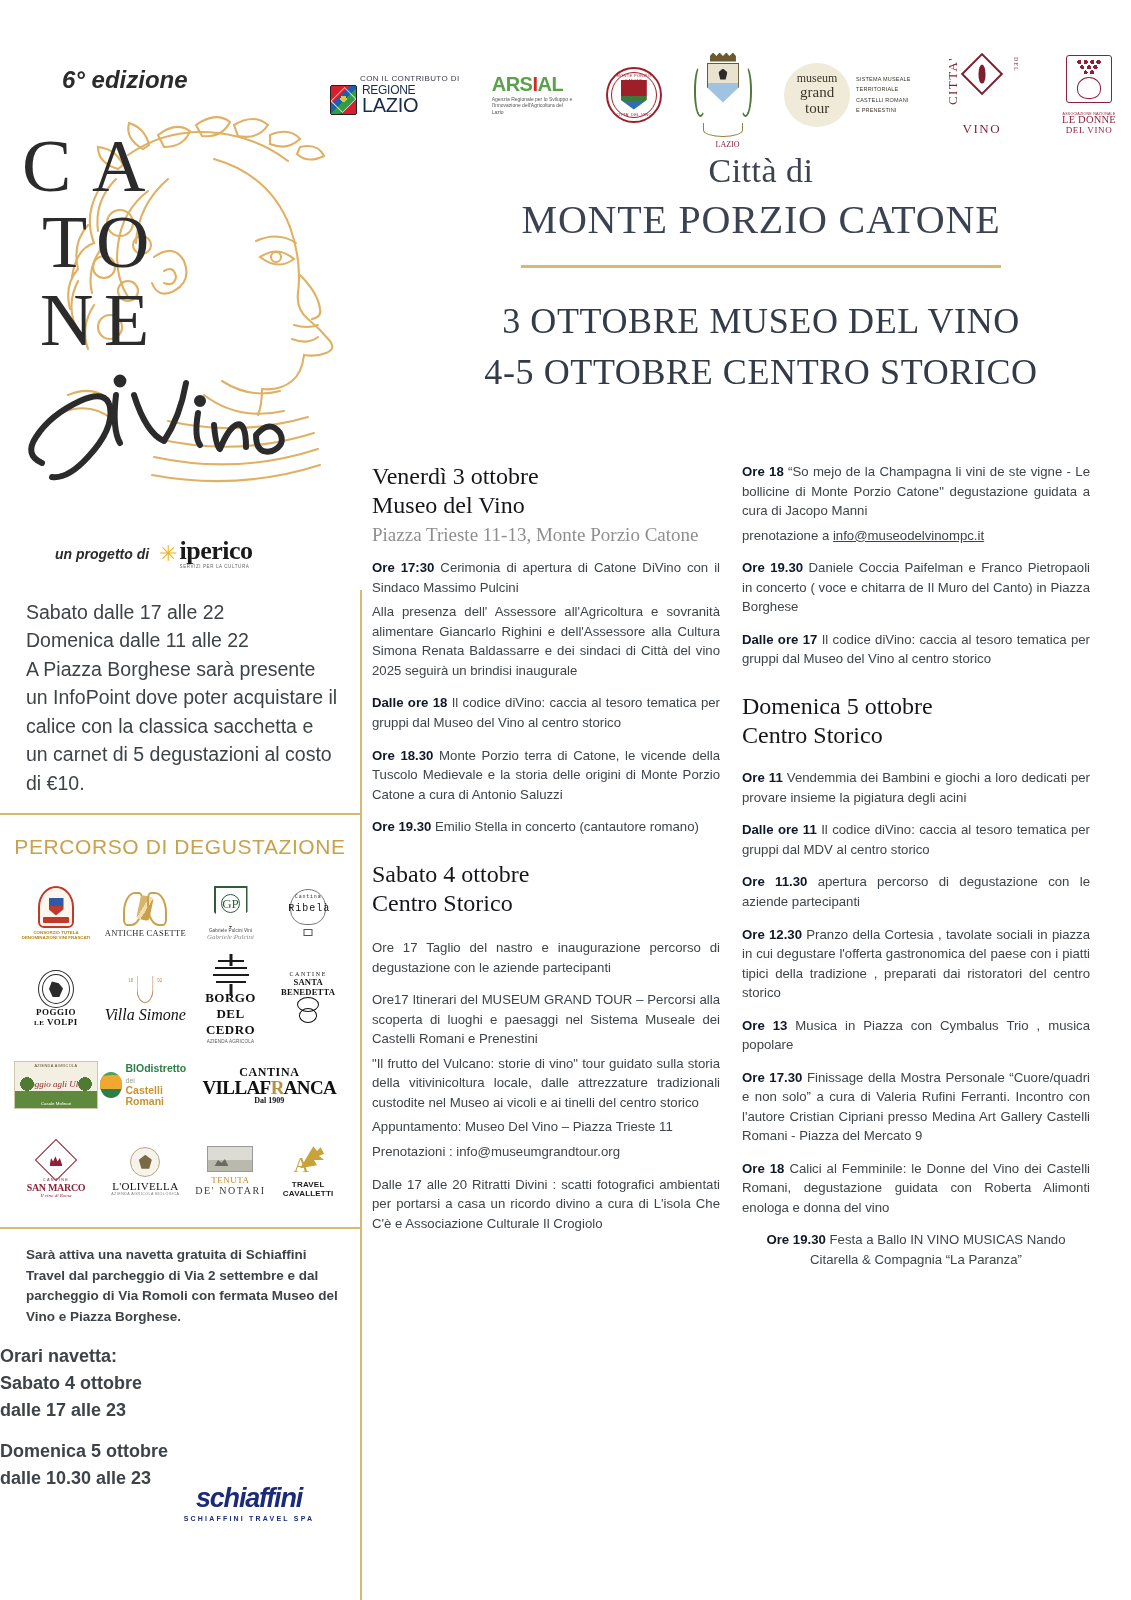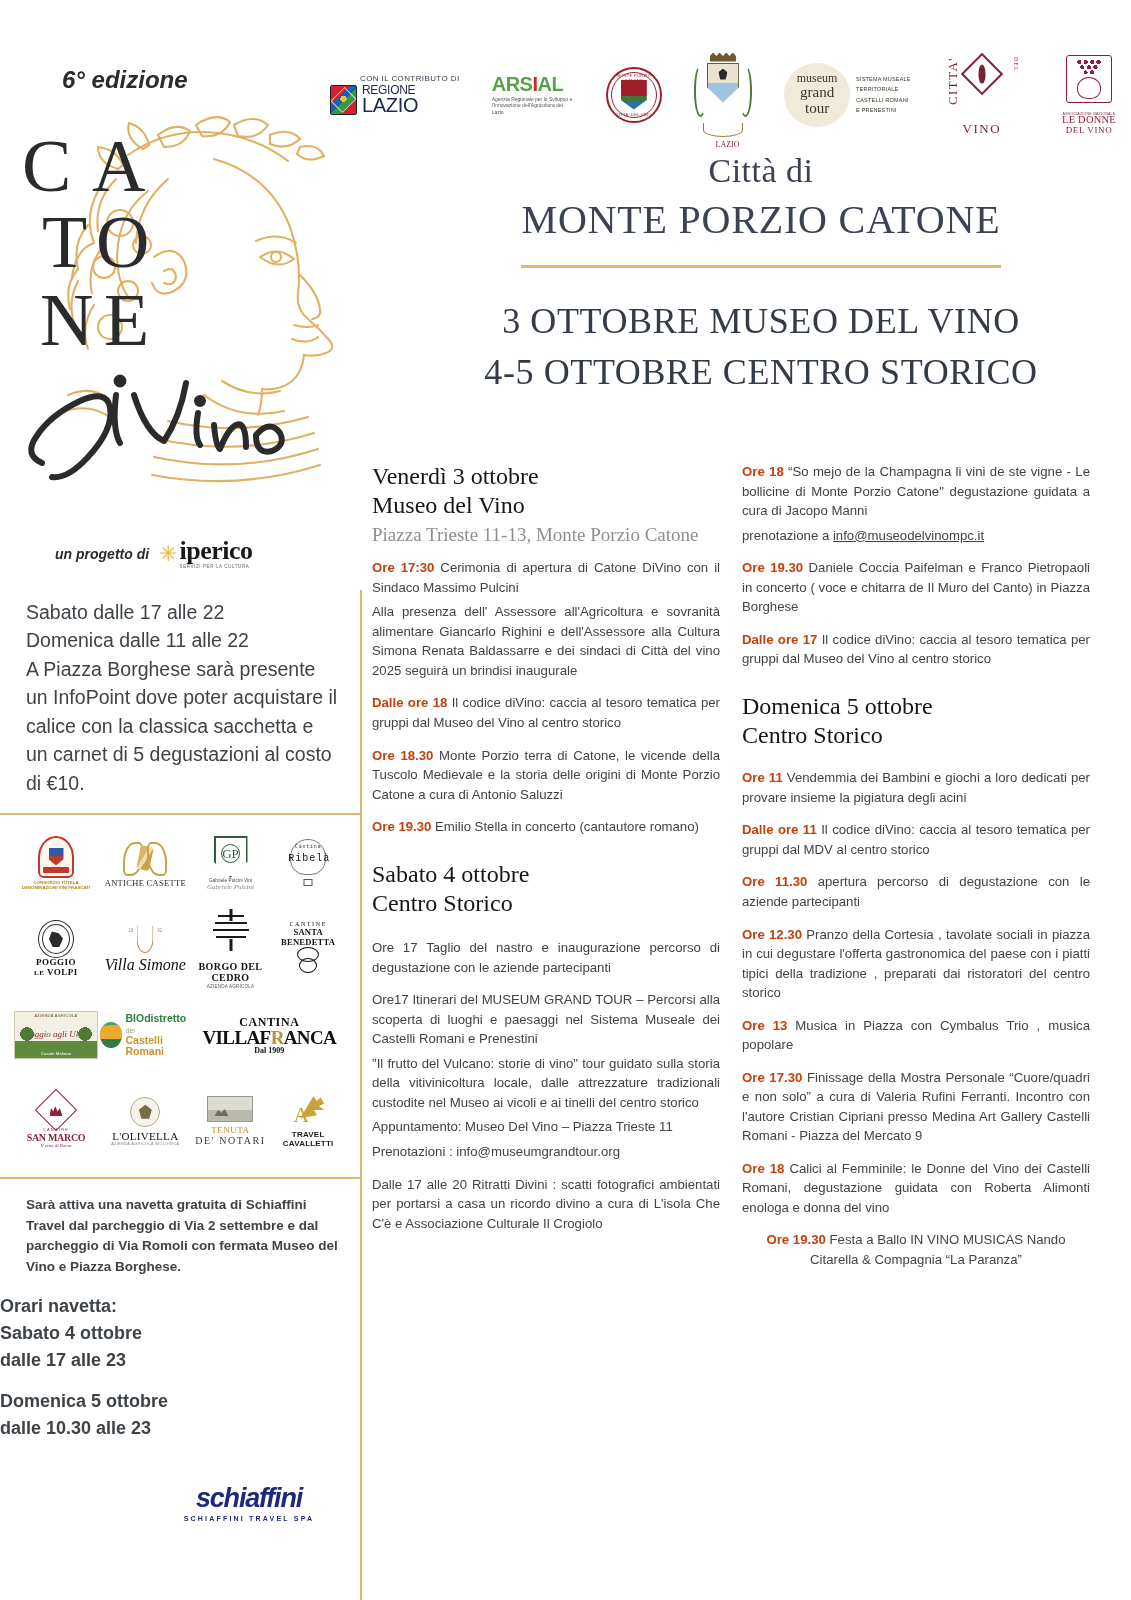--- a/index.html
+++ b/index.html
@@ -305,21 +305,21 @@
   .lc-simone { font-family: "Liberation Serif", serif; font-style: italic; font-size: 16px; color: #111; }
 
   .tree { width: 40px; height: 44px; position: relative; }
   .tree .c { position: absolute; left: 50%; transform: translateX(-50%); background: #1a1a1a; }
   .tree .c1 { top: 0; width: 3px; height: 12px; }
   .tree .c2 { top: 6px; width: 26px; height: 2px; }
   .tree .c3 { top: 13px; width: 32px; height: 2px; }
   .tree .c4 { top: 20px; width: 36px; height: 2px; }
   .tree .c5 { top: 27px; width: 30px; height: 2px; }
   .tree .trunk { top: 30px; width: 3px; height: 12px; }
-  .lc-cedro { font-family: "Liberation Serif", serif; font-size: 10px; font-weight: 700; color: #111; letter-spacing: .4px; margin-top: 36px; }
+  .lc-cedro { font-family: "Liberation Serif", serif; font-size: 13px; font-weight: 700; color: #111; letter-spacing: .4px; margin-top: 36px; }
 
   .sb-swirl { width: 38px; height: 30px; position: relative; }
   .sb-swirl .s1, .sb-swirl .s2 {
     position: absolute; left: 50%; transform: translateX(-50%);
     width: 22px; height: 15px; border: 1.6px solid #111; border-radius: 50%;
   }
   .sb-swirl .s1 { top: 0; } .sb-swirl .s2 { top: 11px; width: 18px; }
   .lc-sb1 { font-family: "Liberation Serif", serif; font-size: 6px; color: #111; letter-spacing: 1.6px; }
   .lc-sb2 { font-family: "Liberation Serif", serif; font-size: 8.6px; font-weight: 700; color: #111; letter-spacing: .2px; }
 
@@ -452,21 +452,21 @@
     line-height: 1.22; margin-bottom: 2px;
   }
   .venue {
     font-family: "Liberation Serif", serif; font-size: 19px; color: #8e8e8e;
     line-height: 1.25; margin-bottom: 12px;
   }
   .ev {
     font-size: 13.2px; line-height: 1.48; color: #3f4448;
     text-align: justify; margin-bottom: 13px;
   }
-  .ev b { color: #c2410c; font-weight: 700; }
+  .ev b { color: #0f172a; font-weight: 700; }
   .ev .lnk { text-decoration: underline; }
   .tight { margin-bottom: 5px; }
   .sec-gap { height: 10px; }
 </style>
 </head>
 <body>
 
 <div class="poster">
 
   <div class="logo-strip">
@@ -638,20 +638,21 @@
 
   <div class="left-col">
     <div class="left-intro">
       Sabato dalle 17 alle 22<br>
       Domenica dalle 11 alle 22<br>
       A Piazza Borghese sarà presente un InfoPoint dove poter acquistare il calice con la classica sacchetta e un carnet di 5 degustazioni al costo di €10.
     </div>
 
     <div class="divider-gold"></div>
 
+    <div class="degust-title">PERCORSO DI DEGUSTAZIONE</div>
 
     <div class="logo-grid">
 
       <div class="logo-cell">
         <div class="badge-frascati">
           <div class="crest"></div>
             <div class="band"></div>
         </div>
         <div class="lc-frascati-txt">CONSORZIO TUTELA<br>DENOMINAZIONI VINI FRASCATI</div>
       </div>

